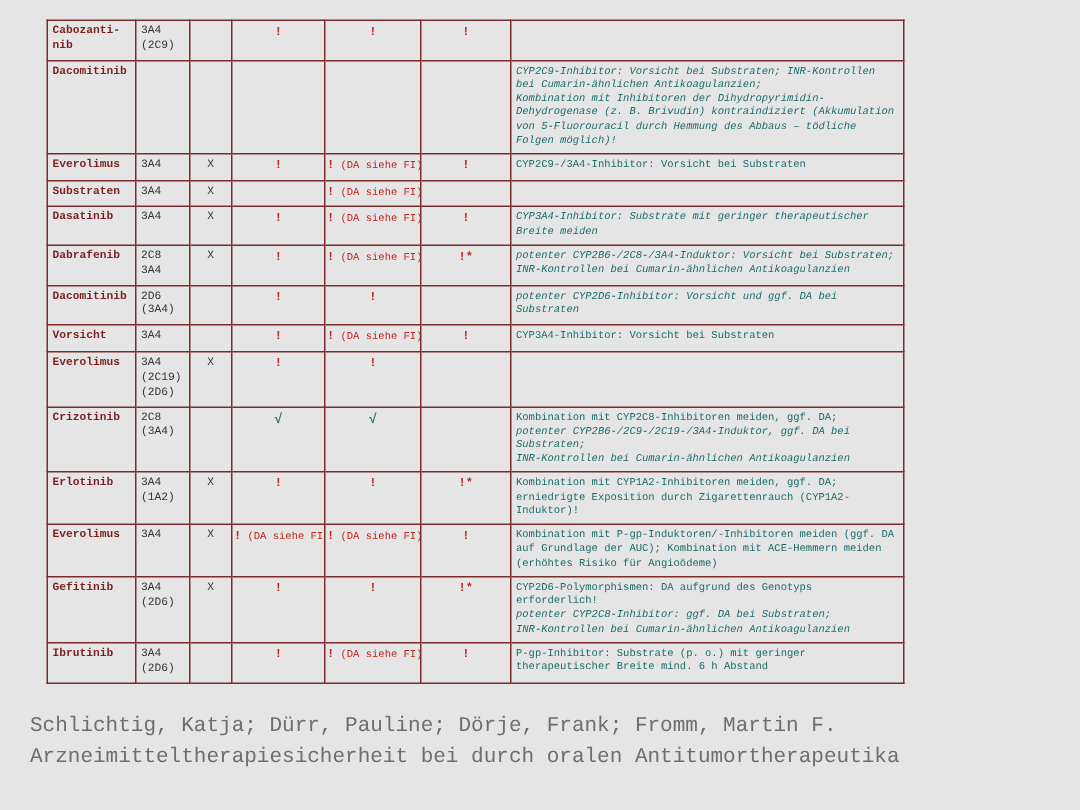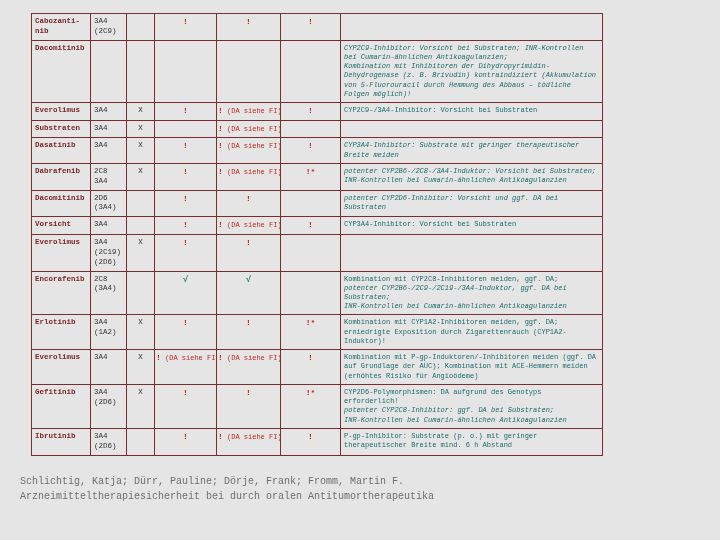--- a/index.html
+++ b/index.html
@@ -35,21 +35,21 @@
   }
   td.c-warn b { font-size: 8px; }
   td.c-warn.check { color: var(--check, #2e7d6e); font-size: 9px; font-weight: bold; }
   td.c-comment { color: var(--comment, #1c6b6b); font-size: 7px; }
   .comment-part { display: block; }
   .comment-part.italic { font-style: italic; }
 
   .citation {
     position: absolute; left: 20px; top: 475px;
     color: var(--citation, #6e6e6e);
-    font-size: 10px; line-height: 1.42;
+    font-size: 14px; line-height: 1.42;
   }
   .citation div { margin-bottom: 1px; }
 </style>
 </head>
 <body>
 
 <div class="slide">
 
   <div class="table-wrap">
     <table class="drug-table">
@@ -158,21 +158,21 @@
             <td class="c-cyp">3A4
 (2C19)
 (2D6)</td>
             <td class="c-x">X</td>
             <td class="c-warn"><b>!</b></td>
             <td class="c-warn"><b>!</b></td>
             <td class="c-warn"></td>
             <td class="c-comment"></td>
           </tr>
           <tr>
-            <td class="c-drug">Encorafenib</td>
+            <td class="c-drug">Crizotinib</td>
             <td class="c-cyp">2C8
 (3A4)</td>
             <td class="c-x"></td>
             <td class="c-warn check">√</td>
             <td class="c-warn check">√</td>
             <td class="c-warn"></td>
             <td class="c-comment">
               <span class="comment-part">Kombination mit CYP2C8-Inhibitoren meiden, ggf. DA;</span>
               <span class="comment-part italic">potenter CYP2B6-/2C9-/2C19-/3A4-Induktor, ggf. DA bei Substraten;</span>
               <span class="comment-part italic">INR-Kontrollen bei Cumarin-ähnlichen Antikoagulanzien</span>

